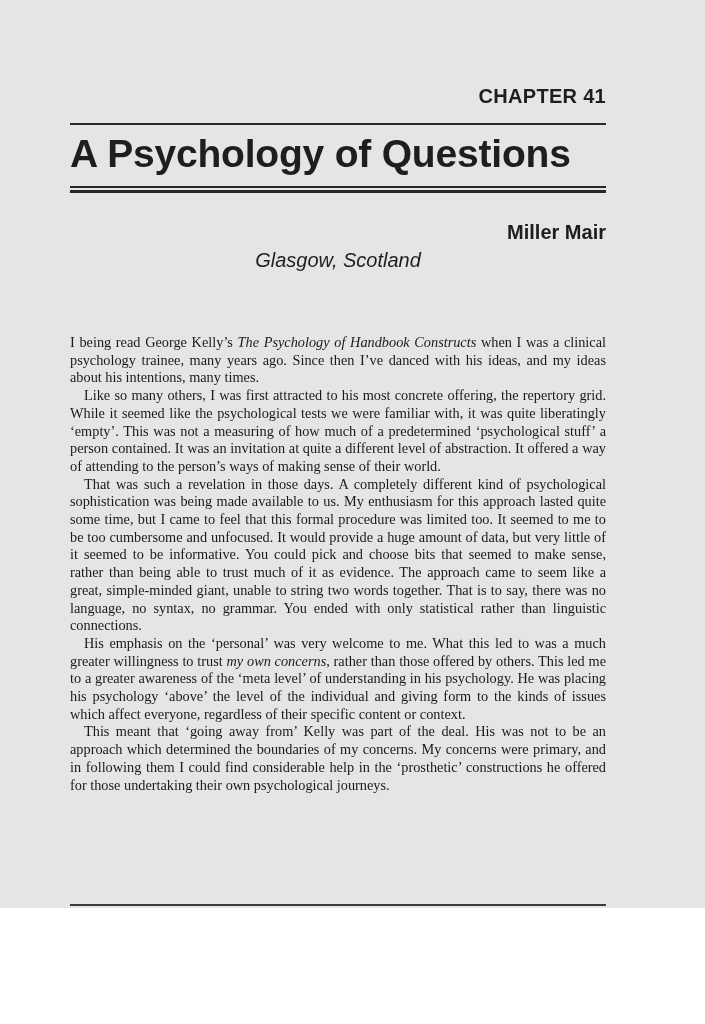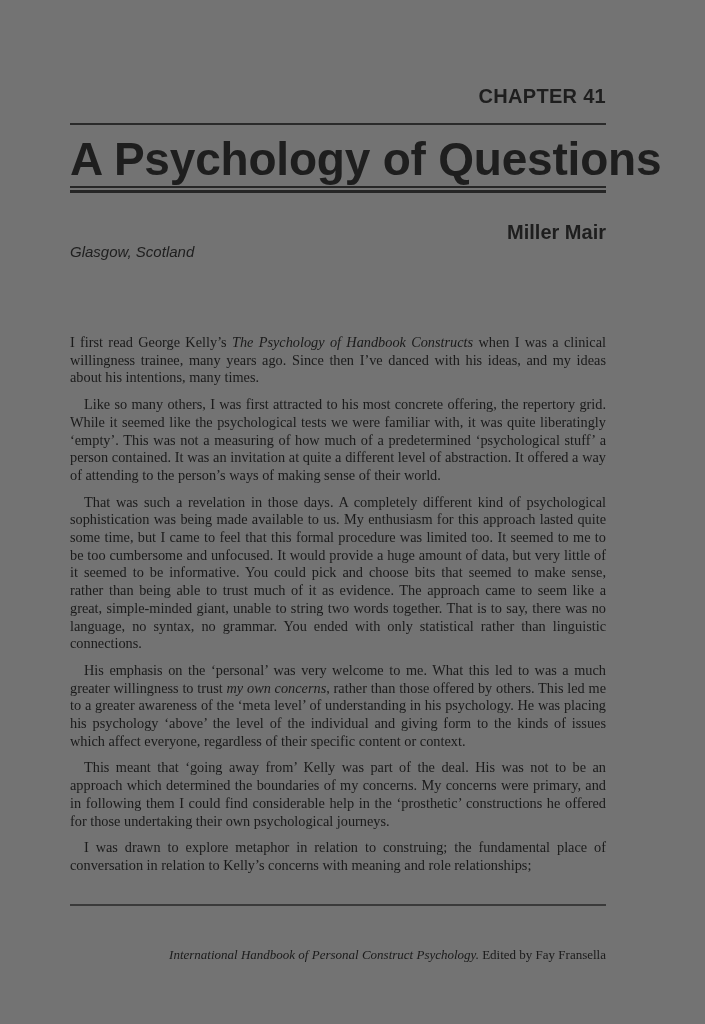--- a/index.html
+++ b/index.html
@@ -3,22 +3,22 @@
 <meta charset="utf-8">
 <style>
   html, body {
     margin: 0;
     padding: 0;
     background: #ffffff;
   }
   .page {
     position: relative;
     width: 705px;
-    height: 1024px;
-    background: #737373;
+    height: 908px;
+    background: #e5e5e5;
     color: #1c1c1c;
     font-family: "Liberation Serif", serif;
     overflow: hidden;
   }
   .block {
     position: absolute;
     left: 70px;
     width: 536px;
   }
   .chapter-label {
@@ -32,61 +32,60 @@
   }
   .rule-top {
     top: 123px;
     height: 2px;
     background: #2a2a2a;
   }
   .chapter-title {
     top: 132px;
     font-family: "Liberation Sans", sans-serif;
     font-weight: bold;
-    font-size: 46px;
+    font-size: 39px;
     letter-spacing: -0.2px;
     color: #1e1e1e;
     white-space: nowrap;
   }
   .rule-double {
     top: 186px;
     height: 2px;
     border-top: 2px solid #262626;
     border-bottom: 3px solid #262626;
   }
   .author-name {
     top: 221px;
     text-align: right;
     font-family: "Liberation Sans", sans-serif;
     font-weight: bold;
     font-size: 20px;
     color: #1e1e1e;
   }
   .author-affiliation {
-    top: 243px;
-    text-align: left;
+    top: 249px;
+    text-align: center;
     font-family: "Liberation Sans", sans-serif;
     font-style: italic;
-    font-size: 15px;
+    font-size: 20px;
     color: #1e1e1e;
   }
   .body-text {
     top: 334px;
     font-size: 14.3px;
     line-height: 17.7px;
     text-align: justify;
     color: #1a1a1a;
   }
   .body-text p {
     margin: 0;
     padding: 0;
   }
   .body-text p.indent {
     text-indent: 14px;
-    margin-top: 9px;
   }
   .body-text em {
     font-style: italic;
   }
   .footer-rule {
     top: 904px;
     height: 2px;
     background: #3a3a3a;
   }
   .footer-credit {
@@ -112,26 +111,25 @@
 
   <div class="block chapter-title">A Psychology of Questions</div>
 
   <div class="block rule-double"></div>
 
   <div class="block author-name">Miller Mair</div>
 
   <div class="block author-affiliation">Glasgow, Scotland</div>
 
   <div class="block body-text">
-      <p class=""><span>I first read George Kelly’s </span><em>The Psychology of Handbook Constructs</em><span> when I was a clinical willingness trainee, many years ago. Since then I’ve danced with his ideas, and my ideas about his intentions, many times.</span></p>
+      <p class=""><span>I being read George Kelly’s </span><em>The Psychology of Handbook Constructs</em><span> when I was a clinical psychology trainee, many years ago. Since then I’ve danced with his ideas, and my ideas about his intentions, many times.</span></p>
       <p class="indent"><span>Like so many others, I was first attracted to his most concrete offering, the repertory grid. While it seemed like the psychological tests we were familiar with, it was quite liberatingly ‘empty’. This was not a measuring of how much of a predetermined ‘psychological stuff’ a person contained. It was an invitation at quite a different level of abstraction. It offered a way of attending to the person’s ways of making sense of their world.</span></p>
       <p class="indent"><span>That was such a revelation in those days. A completely different kind of psychological sophistication was being made available to us. My enthusiasm for this approach lasted quite some time, but I came to feel that this formal procedure was limited too. It seemed to me to be too cumbersome and unfocused. It would provide a huge amount of data, but very little of it seemed to be informative. You could pick and choose bits that seemed to make sense, rather than being able to trust much of it as evidence. The approach came to seem like a great, simple-minded giant, unable to string two words together. That is to say, there was no language, no syntax, no grammar. You ended with only statistical rather than linguistic connections.</span></p>
       <p class="indent"><span>His emphasis on the ‘personal’ was very welcome to me. What this led to was a much greater willingness to trust </span><em>my own concerns</em><span>, rather than those offered by others. This led me to a greater awareness of the ‘meta level’ of understanding in his psychology. He was placing his psychology ‘above’ the level of the individual and giving form to the kinds of issues which affect everyone, regardless of their specific content or context.</span></p>
       <p class="indent"><span>This meant that ‘going away from’ Kelly was part of the deal. His was not to be an approach which determined the boundaries of my concerns. My concerns were primary, and in following them I could find considerable help in the ‘prosthetic’ constructions he offered for those undertaking their own psychological journeys.</span></p>
-      <p class="indent"><span>I was drawn to explore metaphor in relation to construing; the fundamental place of conversation in relation to Kelly’s concerns with meaning and role relationships;</span></p>
     </div>
 
   <div class="block footer-rule"></div>
 
   <div class="block footer-credit">
     <div>
       <em>International Handbook of Personal Construct Psychology.</em><span> Edited by Fay Fransella</span>
     </div>
   </div>
 

